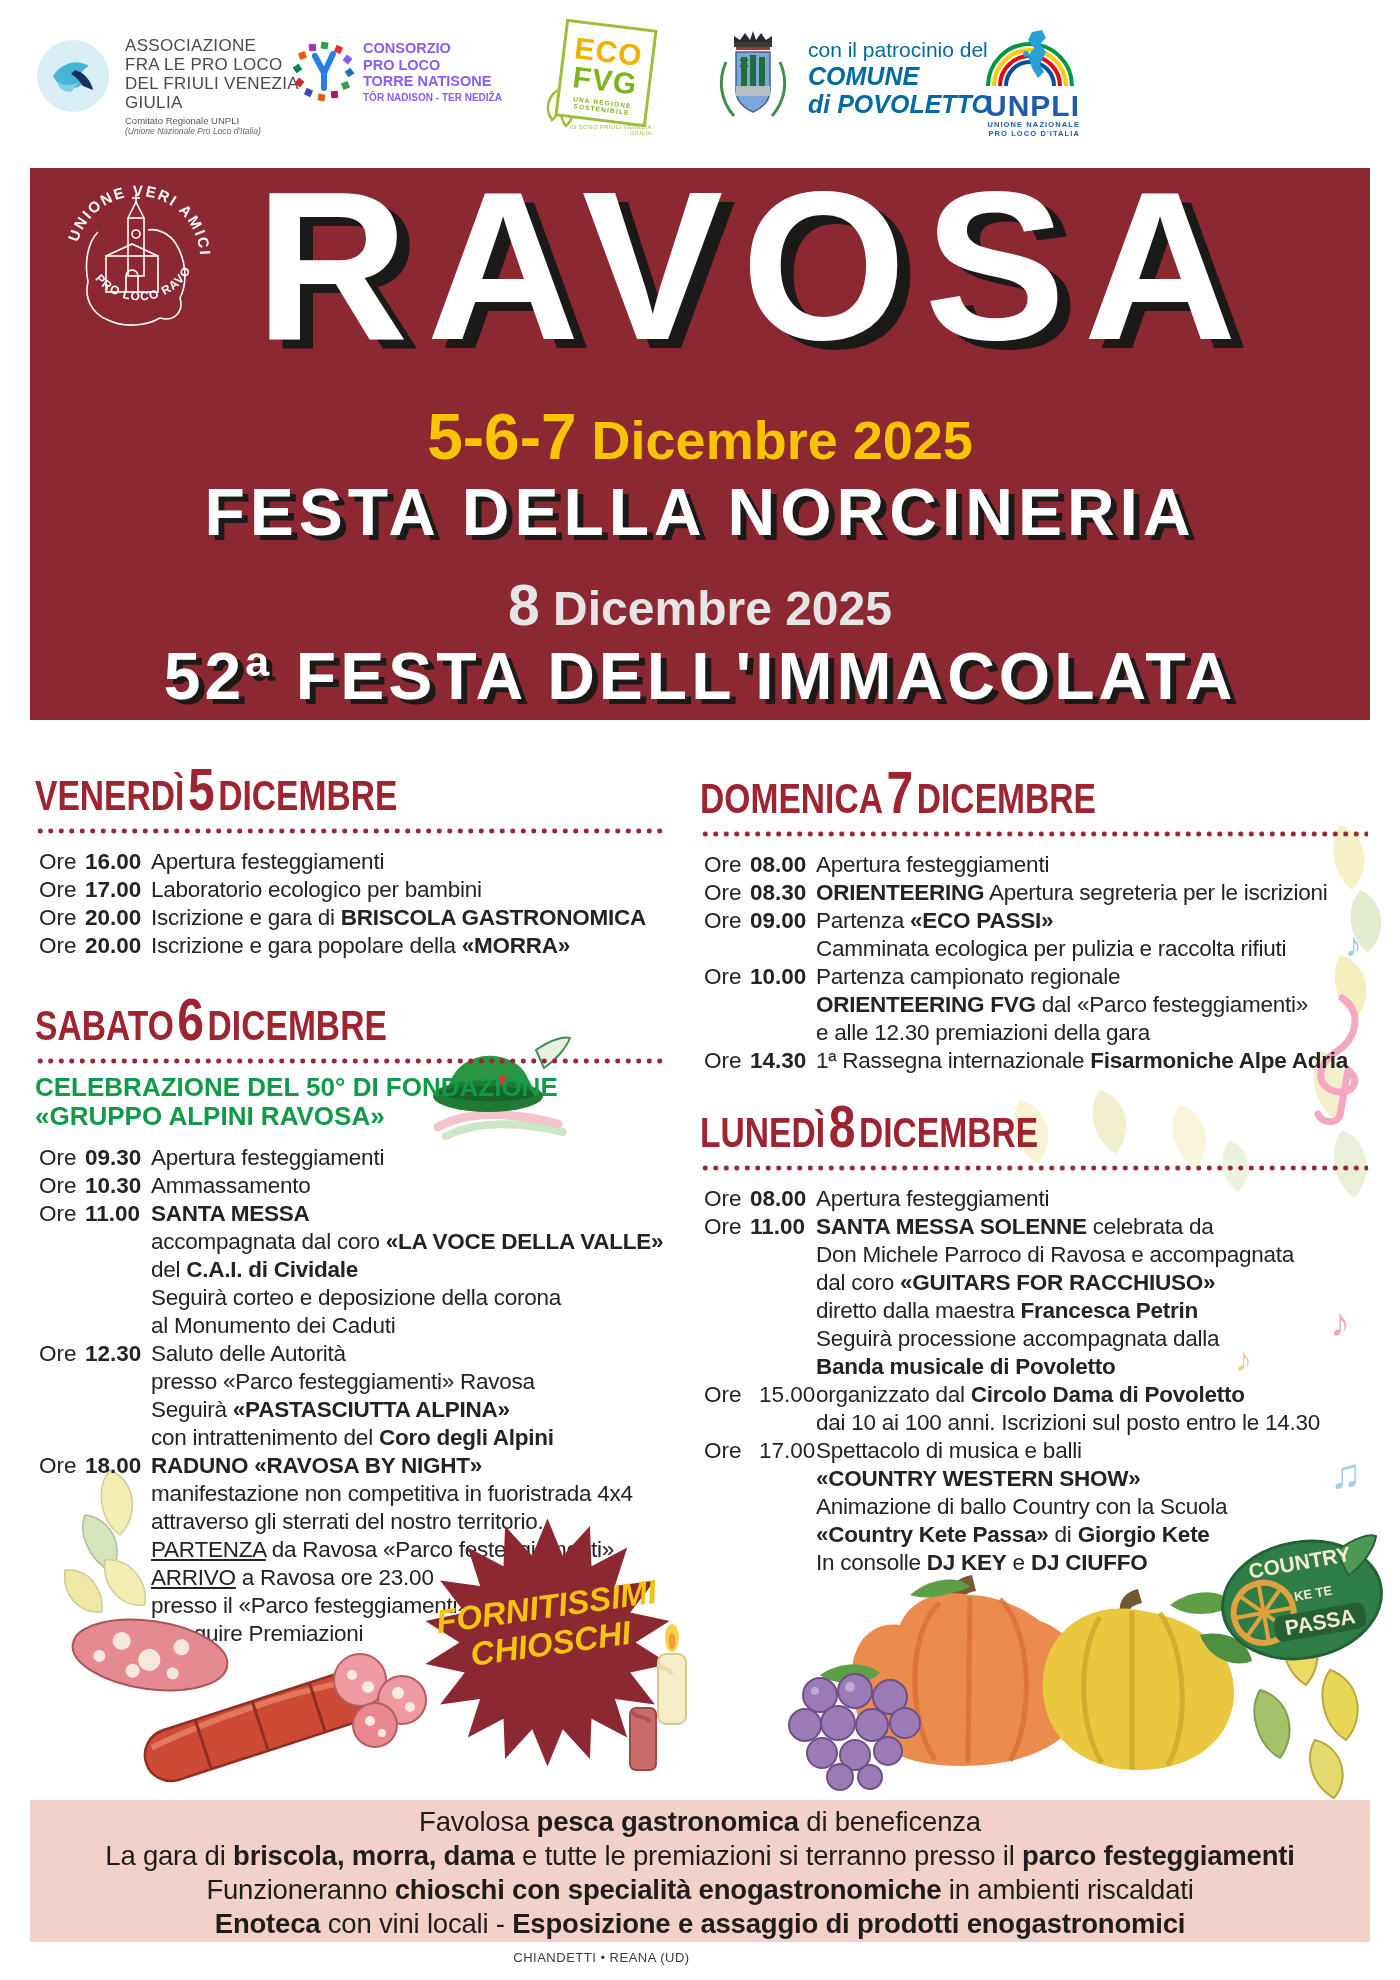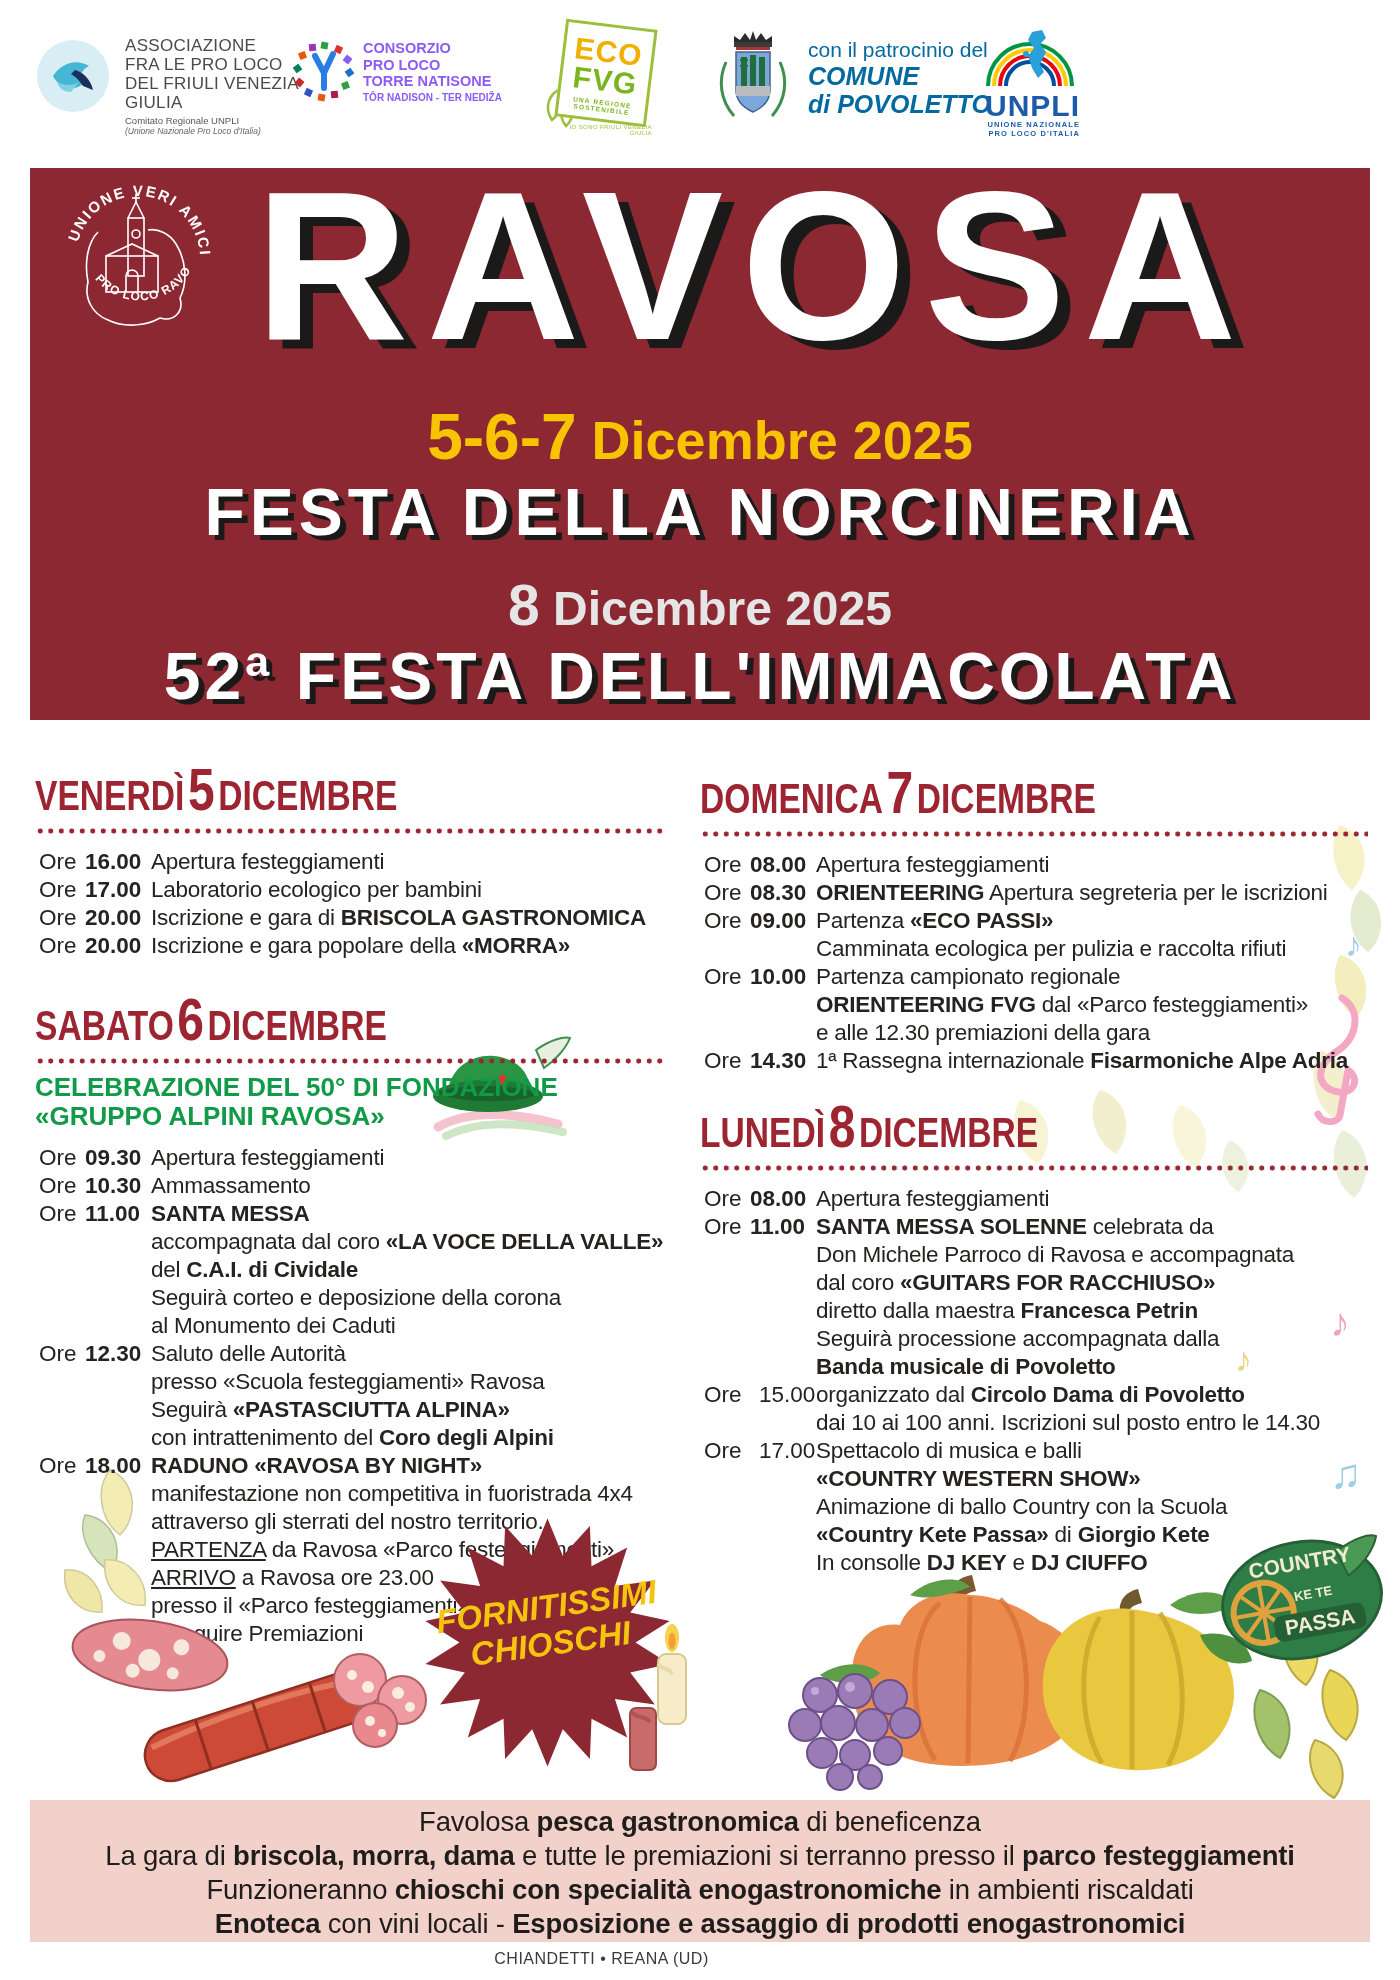--- a/index.html
+++ b/index.html
@@ -67,21 +67,21 @@
 
   
   .burst{position:absolute;left:420px;top:1515px;width:255px;height:255px;z-index:4;}
   .burst-text{position:absolute;left:438px;top:1588px;width:220px;text-align:center;transform:rotate(-8deg);color:#f6c40e;font-size:33px;line-height:37px;font-weight:800;font-style:italic;z-index:5;white-space:nowrap;}
 
   
   .bottom-banner{position:absolute;left:30px;top:1800px;width:1340px;height:142px;background:#f2d1ca;z-index:6;}
   .bottom-banner .bl{width:100%;text-align:center;font-size:27.5px;line-height:34px;color:#1f1d1b;white-space:nowrap;letter-spacing:-0.2px;}
   .bottom-banner .bl .b{font-weight:bold;}
   .bottom-banner-inner{padding-top:5px;}
-  .print-credit{position:absolute;left:0;top:1950px;width:1203px;text-align:center;font-size:16px;color:#3a3a3a;letter-spacing:.5px;z-index:6;}
+  .print-credit{position:absolute;left:0;top:1950px;width:1203px;text-align:center;font-size:13px;color:#3a3a3a;letter-spacing:.5px;z-index:6;}
 
   
   .decor{position:absolute;z-index:1;}
   .decor.front{z-index:5;}
   .note{position:absolute;z-index:1;font-size:34px;}
 </style>
 </head>
 <body>
 
 <div id="poster">
@@ -279,21 +279,21 @@
             <div><span>del </span><span class="b">C.A.I. di Cividale</span></div>
             <div><span>Seguirà corteo e deposizione della corona</span></div>
             <div><span>al Monumento dei Caduti</span></div>
           </div>
         </div>
         <div class="event">
           <span class="ore">Ore</span>
           <span class="time">12.30</span>
           <div class="desc">
             <div><span>Saluto delle Autorità</span></div>
-            <div><span>presso «Scuola festeggiamenti» Ravosa</span></div>
+            <div><span>presso «Parco festeggiamenti» Ravosa</span></div>
             <div><span>Seguirà </span><span class="b">«PASTASCIUTTA ALPINA»</span></div>
             <div><span>con intrattenimento del </span><span class="b">Coro degli Alpini</span></div>
           </div>
         </div>
         <div class="event">
           <span class="ore">Ore</span>
           <span class="time">18.00</span>
           <div class="desc">
             <div><span class="b">RADUNO «RAVOSA BY NIGHT»</span></div>
             <div><span>manifestazione non competitiva in fuoristrada 4x4</span></div>

